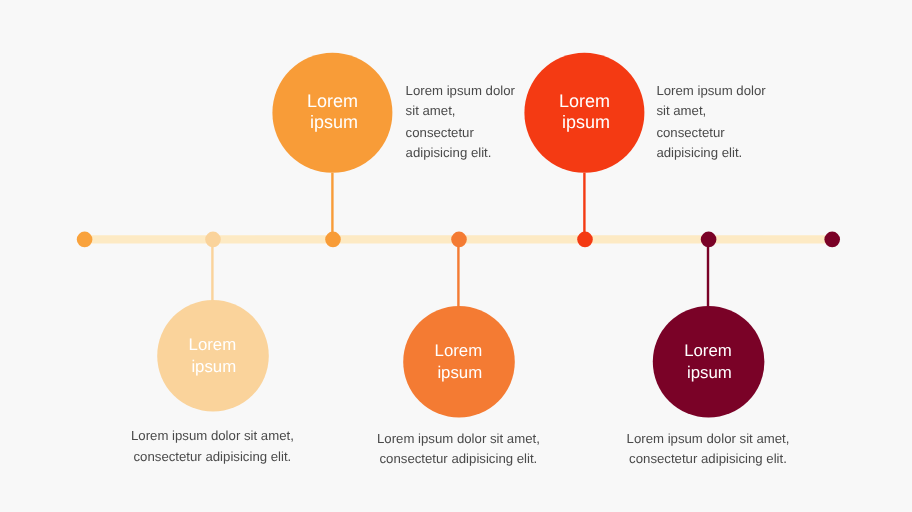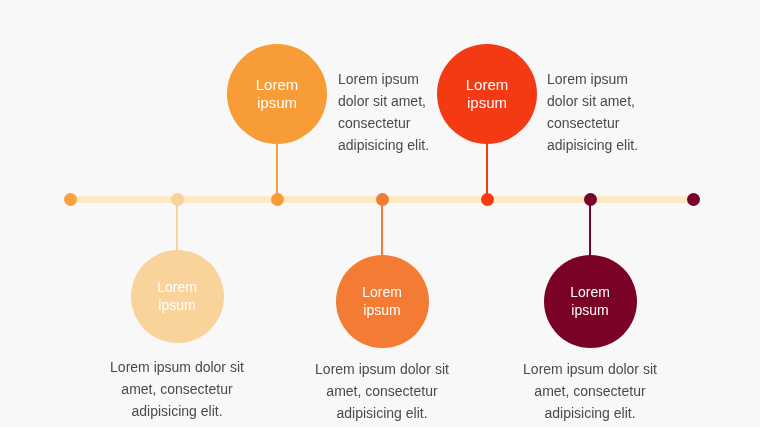--- a/index.html
+++ b/index.html
@@ -47,21 +47,21 @@
     margin-left: -1px;
   }
 
   
   .bubble {
     position: absolute;
     border-radius: 50%;
     display: flex;
     align-items: center;
     justify-content: center;
-    text-align: center;
+    text-align: right;
     color: #ffffff;
     line-height: 1.22;
     box-sizing: border-box;
   }
   .bubble-top {
     width: 100px;
     height: 100px;
     font-size: 15px;
     margin-left: -50px;
   }
@@ -73,21 +73,21 @@
   }
   .bubble-label {
     display: block;
     padding: 0 14px;
   }
 
   
   .desc {
     position: absolute;
     color: #4a4a4a;
-    font-size: 14px;
+    font-size: 11px;
     line-height: 1.58;
   }
   .desc-side {
     text-align: left;
     width: 92px;
   }
   .desc-below {
     text-align: center;
     width: 150px;
     margin-left: -75px;

